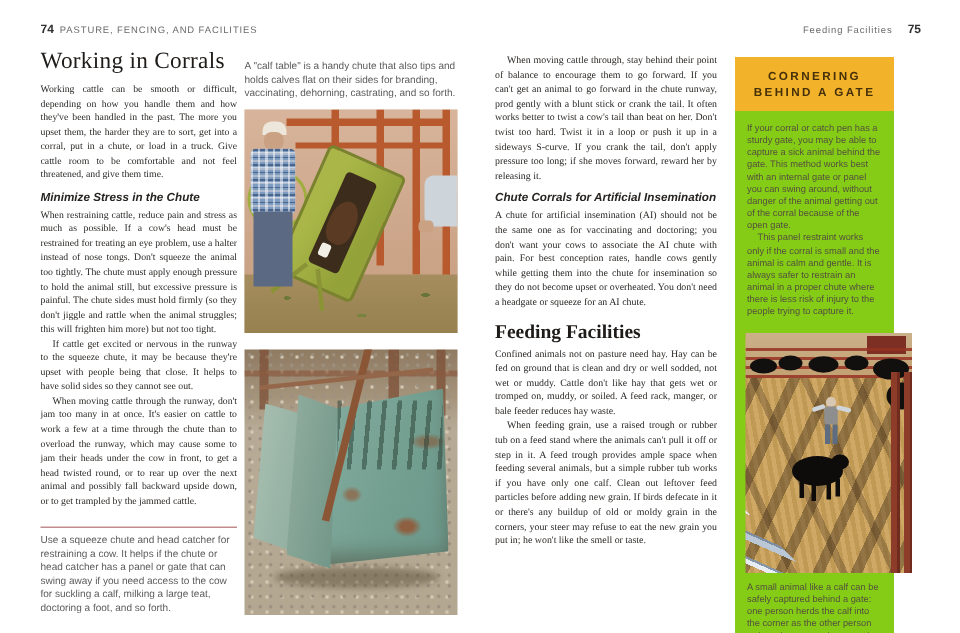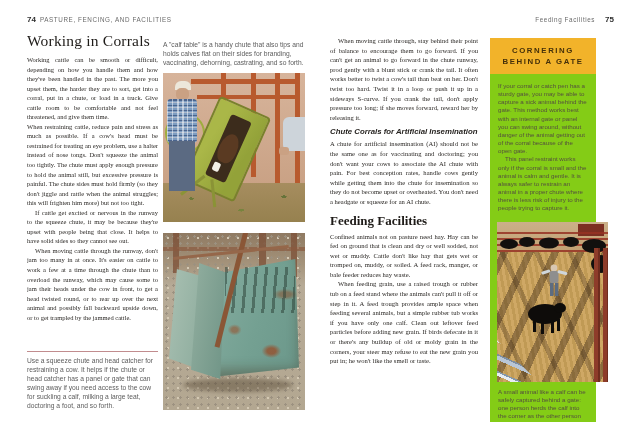--- a/index.html
+++ b/index.html
@@ -159,20 +159,21 @@
   <div class="runhead rh-left">
     <b>74</b><span>PASTURE, FENCING, AND FACILITIES</span>
   </div>
   <div class="runhead rh-right">
     <span>Feeding Facilities</span><b>75</b>
   </div>
 
   <div class="col-left">
     <h1 class="chapter">Working in Corrals</h1>
     <p>Working cattle can be smooth or difficult, depending on how you handle them and how they've been handled in the past. The more you upset them, the harder they are to sort, get into a corral, put in a chute, or load in a truck. Give cattle room to be comfortable and not feel threatened, and give them time.</p>
+    <h3 class="sub">Minimize Stress in the Chute</h3>
     <p>When restraining cattle, reduce pain and stress as much as possible. If a cow's head must be restrained for treating an eye problem, use a halter instead of nose tongs. Don't squeeze the animal too tightly. The chute must apply enough pressure to hold the animal still, but excessive pressure is painful. The chute sides must hold firmly (so they don't jiggle and rattle when the animal struggles; this will frighten him more) but not too tight.</p>
     <p class="ind">If cattle get excited or nervous in the runway to the squeeze chute, it may be because they're upset with people being that close. It helps to have solid sides so they cannot see out.</p>
     <p class="ind">When moving cattle through the runway, don't jam too many in at once. It's easier on cattle to work a few at a time through the chute than to overload the runway, which may cause some to jam their heads under the cow in front, to get a head twisted round, or to rear up over the next animal and possibly fall backward upside down, or to get trampled by the jammed cattle.</p>
   </div>
 
   <div class="left-caption">
     <div class="rule"></div>
     <div class="cap">Use a squeeze chute and head catcher for restraining a cow. It helps if the chute or head catcher has a panel or gate that can swing away if you need access to the cow for suckling a calf, milking a large teat, doctoring a foot, and so forth.</div>
   </div>
 

